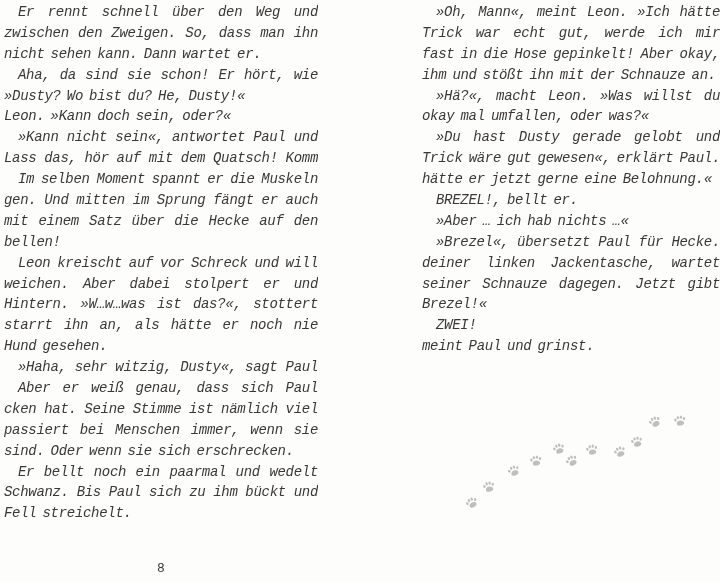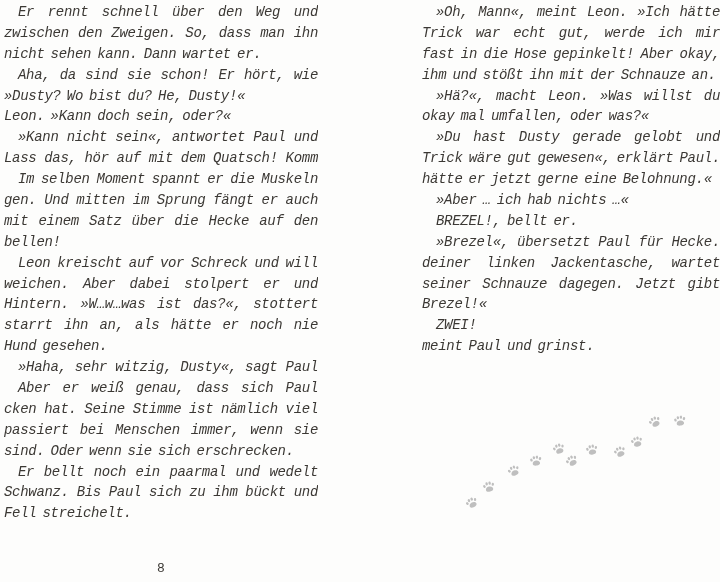--- a/index.html
+++ b/index.html
@@ -130,24 +130,24 @@
         <div class="para">
           <div class="line indent">»Hä?«, macht Leon. »Was willst du denn? Soll ich</div>
           <div class="line last">okay mal umfallen, oder was?«</div>
         </div>
         <div class="para">
           <div class="line indent">»Du hast Dusty gerade gelobt und gesagt, der</div>
           <div class="line">Trick wäre gut gewesen«, erklärt Paul. »Und paarmal</div>
           <div class="line last">hätte er jetzt gerne eine Belohnung.«</div>
         </div>
         <div class="para">
+          <div class="line indent last">BREZEL!, bellt er.</div>
+        </div>
+        <div class="para">
           <div class="line indent last">»Aber … ich hab nichts …«</div>
-        </div>
-        <div class="para">
-          <div class="line indent last">BREZEL!, bellt er.</div>
         </div>
         <div class="para">
           <div class="line indent">»Brezel«, übersetzt Paul für Hecke. »Die Tüte ist in</div>
           <div class="line">deiner linken Jackentasche, wartet stößt Dusty mit</div>
           <div class="line">seiner Schnauze dagegen. Jetzt gibt ihm schon eine</div>
           <div class="line last">Brezel!«</div>
         </div>
         <div class="para">
           <div class="line indent last">ZWEI!</div>
         </div>

